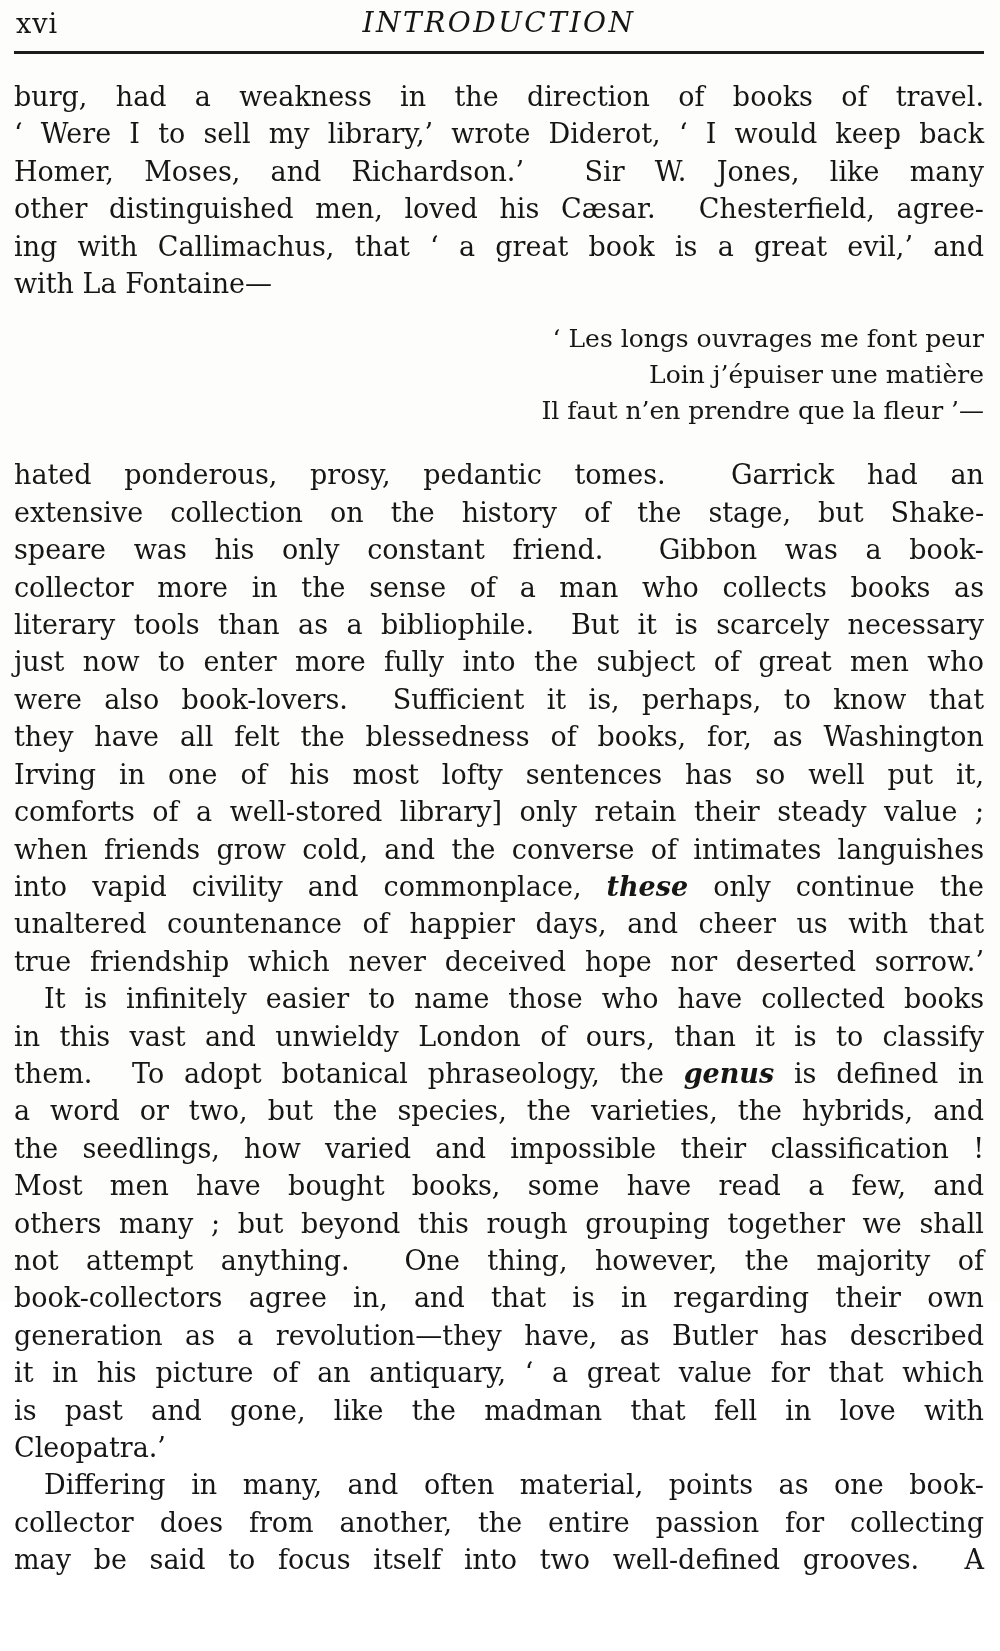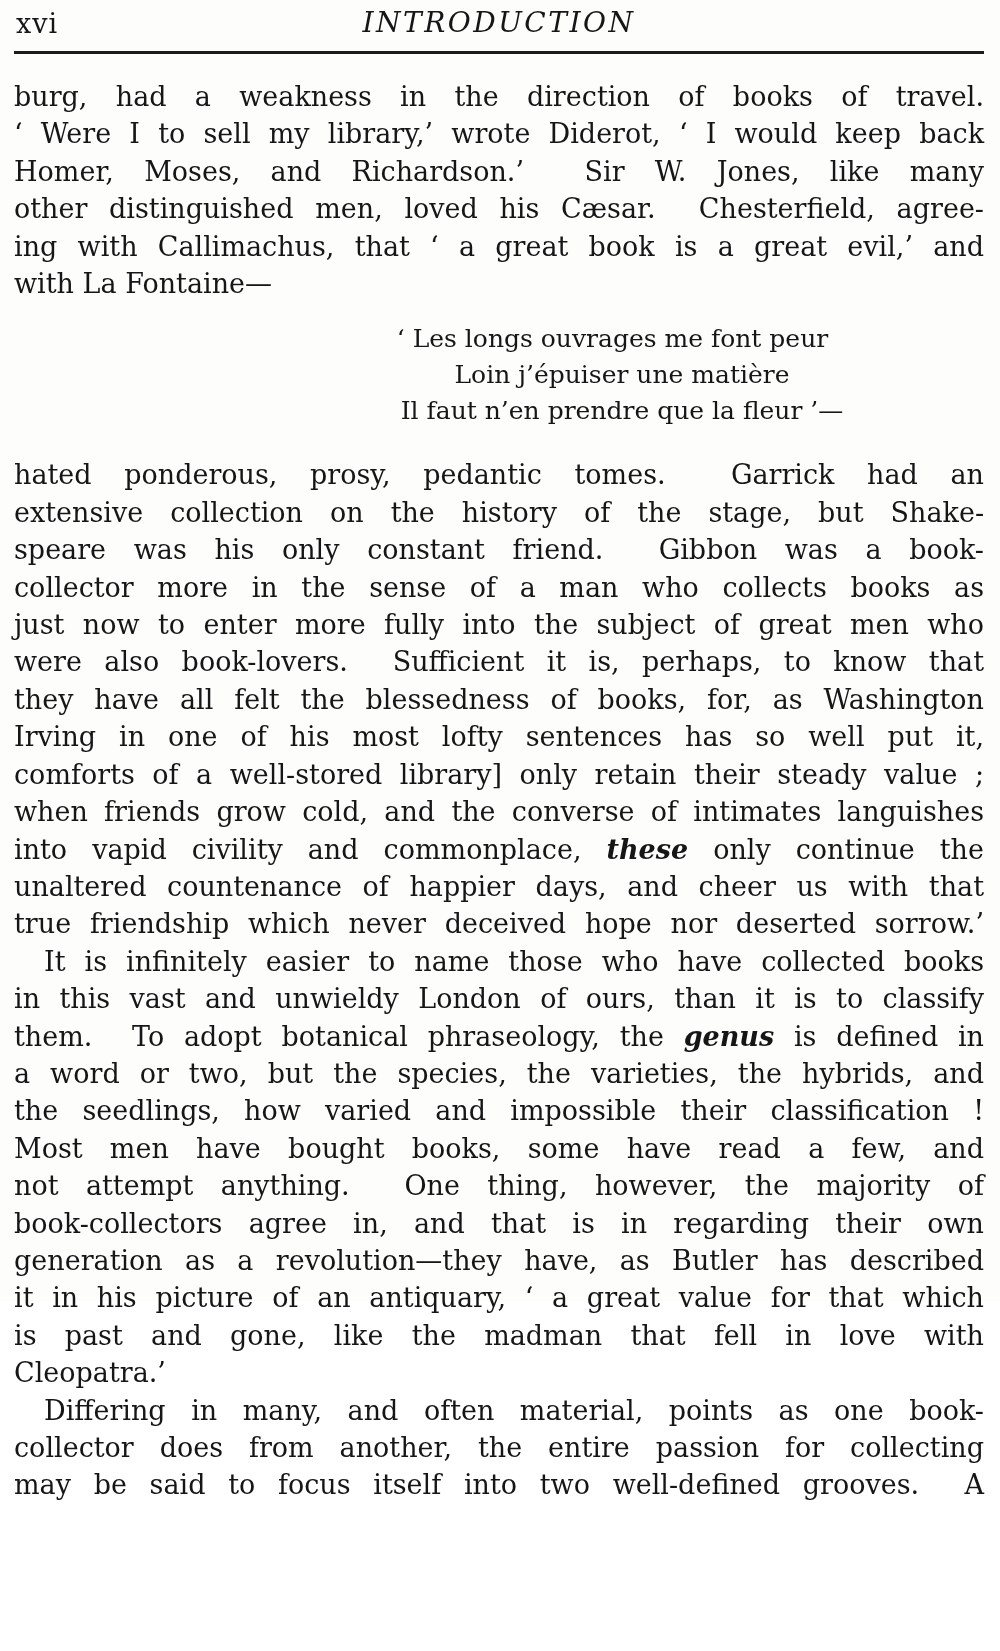--- a/index.html
+++ b/index.html
@@ -65,21 +65,21 @@
     text-align-last: left;
   }
   .block.verse {
     margin-top: 19px;
     margin-bottom: 27px;
     padding-left: 246px;
     font-size: 25px;
     line-height: 36px;
   }
   .block.verse .vline {
-    text-align: center;
+    text-align: right;
   }
   .block.verse .vline:first-child {
     text-indent: -19px;
   }
   i { font-style: italic; font-weight: bold; }
 </style>
 </head>
 <body>
 
 <div class="page">
@@ -100,37 +100,39 @@
       <div class="block verse">
         <div class="vline">‘ Les longs ouvrages me font peur</div>
         <div class="vline">Loin j’épuiser une matière</div>
         <div class="vline">Il faut n’en prendre que la fleur ’—</div>
       </div>
       <div class="block paragraph">
         <div class="pline">hated ponderous, prosy, pedantic tomes.&nbsp; Garrick had an</div>
         <div class="pline">extensive collection on the history of the stage, but Shake-</div>
         <div class="pline">speare was his only constant friend.&nbsp; Gibbon was a book-</div>
         <div class="pline">collector more in the sense of a man who collects books as</div>
+        <div class="pline">literary tools than as a bibliophile.&nbsp; But it is scarcely necessary</div>
         <div class="pline">just now to enter more fully into the subject of great men who</div>
         <div class="pline">were also book-lovers.&nbsp; Sufficient it is, perhaps, to know that</div>
         <div class="pline">they have all felt the blessedness of books, for, as Washington</div>
         <div class="pline">Irving in one of his most lofty sentences has so well put it,</div>
         <div class="pline">comforts of a well-stored library] only retain their steady value ;</div>
         <div class="pline">when friends grow cold, and the converse of intimates languishes</div>
         <div class="pline">into vapid civility and commonplace, <i>these</i> only continue the</div>
         <div class="pline">unaltered countenance of happier days, and cheer us with that</div>
         <div class="pline">true friendship which never deceived hope nor deserted sorrow.’</div>
       </div>
       <div class="block paragraph">
         <div class="pline indent">It is infinitely easier to name those who have collected books</div>
         <div class="pline">in this vast and unwieldy London of ours, than it is to classify</div>
         <div class="pline">them.&nbsp; To adopt botanical phraseology, the <i>genus</i> is defined in</div>
         <div class="pline">a word or two, but the species, the varieties, the hybrids, and</div>
         <div class="pline">the seedlings, how varied and impossible their classification !</div>
         <div class="pline">Most men have bought books, some have read a few, and</div>
+        <div class="pline">others many ; but beyond this rough grouping together we shall</div>
         <div class="pline">not attempt anything.&nbsp; One thing, however, the majority of</div>
         <div class="pline">book-collectors agree in, and that is in regarding their own</div>
         <div class="pline">generation as a revolution—they have, as Butler has described</div>
         <div class="pline">it in his picture of an antiquary, ‘ a great value for that which</div>
         <div class="pline">is past and gone, like the madman that fell in love with</div>
         <div class="pline short">Cleopatra.’</div>
       </div>
       <div class="block paragraph">
         <div class="pline indent">Differing in many, and often material, points as one book-</div>
         <div class="pline">collector does from another, the entire passion for collecting</div>

